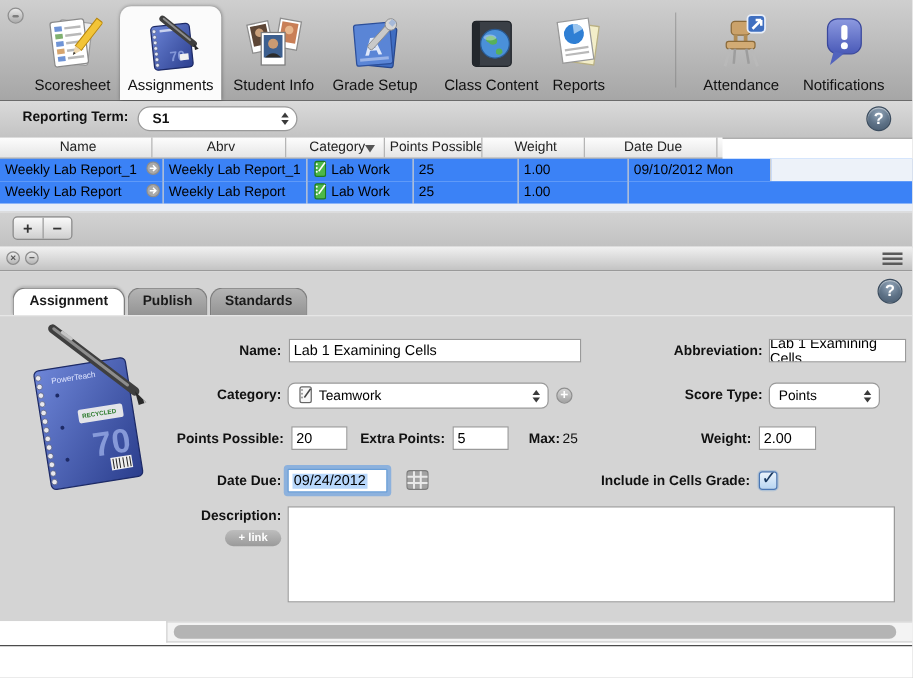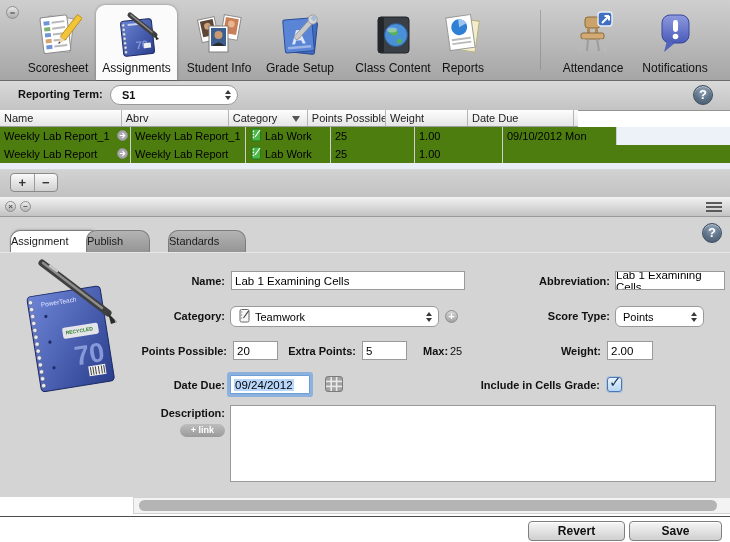--- a/index.html
+++ b/index.html
@@ -21,26 +21,26 @@
     background:linear-gradient(#dadada,#c3c3c3);border-bottom:1px solid #949494;padding-left:22px;}
   .ft-label{position:absolute;left:18px;top:7px;font-size:11px;font-weight:bold;color:#111;}
   .ft-dd{position:absolute;left:110px;top:4px;width:128px;height:20px;background:#fff;border:1px solid #9a9a9a;
     border-radius:10px;box-sizing:border-box;font-size:11px;font-weight:600;color:#111;line-height:18px;padding-left:11px;}
   .helpbtn{position:absolute;width:20px;height:20px;border-radius:50%;
     background:radial-gradient(circle at 50% 28%,#93a6b9 0%,#5d7186 55%,#46596d 100%);
     border:1px solid #3c4d5f;box-sizing:border-box;color:#fff;font-size:13px;font-weight:bold;
     text-align:center;line-height:18px;box-shadow:inset 0 1px 1px rgba(255,255,255,.55);}
   
   .thead{position:absolute;left:0;top:110px;width:578px;height:17px;display:flex;
-    background:linear-gradient(#fdfdfd,#e5e5e5);border-bottom:1px solid #9e9e9e;box-sizing:border-box;}
+    background:linear-gradient(#fdfdfd,#e5e5e5);border-bottom:1px solid #9e9e9e;box-sizing:border-box;text-align:center;}
   .th{box-sizing:border-box;border-right:1px solid #b5b5b5;font-size:11px;color:#222;
     padding:2px 0 0 4px;position:relative;white-space:nowrap;overflow:hidden;}
   .sort-arrow{position:absolute;right:7px;top:6px;width:0;height:0;
     border-left:4.5px solid transparent;border-right:4.5px solid transparent;border-top:6px solid #555;}
-  .trow{position:absolute;left:0;width:730px;height:18px;display:flex;background:#4d7c0f;font-size:11px;color:#000;}
+  .trow{position:absolute;left:0;width:730px;height:18px;display:flex;background:#3b82f6;font-size:11px;color:#000;}
   .td{box-sizing:border-box;border-right:1px solid #cfcfcf;padding:2px 0 0 4px;white-space:nowrap;overflow:hidden;
     display:flex;align-items:center;padding-top:0;}
   .td span{white-space:nowrap;}
   .go-icon{margin-left:auto;margin-right:2px;flex:none;}
   .cat-icon{margin-right:4px;flex:none;}
   .tstripe{position:absolute;left:0;top:163px;width:730px;height:6px;background:#e9eef6;border-bottom:1px solid #d7d7d7;}
   .filler{border-right:none !important;}
   
   .addbar{position:absolute;left:0;top:170px;width:730px;height:27px;
     background:linear-gradient(#d2d2d2,#c2c2c2);border-bottom:1px solid #7e7e7e;}
@@ -54,21 +54,21 @@
   .wc{position:absolute;top:4px;width:11px;height:11px;border-radius:50%;
     background:linear-gradient(#ededed,#b5b5b5);border:1px solid #8d8d8d;box-sizing:border-box;
     color:#555;font-size:8px;line-height:9px;text-align:center;font-weight:bold;}
   .ptitle{position:absolute;left:0;top:3px;width:730px;text-align:center;font-size:12px;font-weight:bold;color:#1a1a1a;}
   .hamb{position:absolute;right:8px;top:5px;width:16px;height:10px;}
   .hamb i{display:block;height:2px;background:#5a5a5a;margin-bottom:2px;}
   
   .panel{position:absolute;left:0;top:217px;width:730px;height:280px;background:#d4d4d4;}
   .tab{position:absolute;top:13px;height:22px;border-radius:10px 10px 0 0;box-sizing:border-box;
     border:1px solid #7d7d7d;border-bottom:none;background:linear-gradient(#b4b4b4,#949494);
-    font-size:11px;font-weight:400;color:#1a1a1a;text-align:left;line-height:21px;}
+    font-size:11px;font-weight:700;color:#1a1a1a;text-align:center;line-height:21px;}
   .tab.sel{background:#fff;box-shadow:0 -1px 2px rgba(0,0,0,.15);}
   .tabline{position:absolute;left:0;top:35px;width:730px;height:1px;background:#e6e6e6;}
   .lbl{position:absolute;font-size:11px;font-weight:bold;color:#111;text-align:right;white-space:nowrap;}
   .tin{position:absolute;height:19px;border:1px solid #9a9a9a;background:#fff;box-sizing:border-box;
     font-family:"Liberation Sans",sans-serif;font-size:11.5px;color:#000;padding:0 3px;}
   .fieldbox{position:absolute;height:19px;border:1px solid #9a9a9a;background:#fff;box-sizing:border-box;
     font-size:11.5px;color:#000;display:flex;align-items:center;overflow:hidden;}
   .fieldbox.rightview{justify-content:flex-end;}
   .dd{position:absolute;height:21px;background:#fff;border:1px solid #9a9a9a;border-radius:6px;box-sizing:border-box;
     font-size:11px;color:#000;display:flex;align-items:center;padding-left:7px;}
@@ -391,21 +391,21 @@
         <i></i>
       </div>
   </div>
 
   <div class="panel">
     <div class="helpbtn" style="left:702px;top:6px">
       <span>?</span>
     </div>
 
     <div class="tab sel" style="left:10px;width:90px">Assignment</div>
-    <div class="tab" style="left:86px;width:64px">Publish</div>
+    <div class="tab" style="left:102px;width:64px">Publish</div>
     <div class="tab" style="left:168px;width:78px">Standards</div>
     <div class="tabline"></div>
 
     <div style="position:absolute;left:10px;top:34px;width:116px;height:148px">
       <svg width="116" height="148" viewBox="0 0 116 148">
         <defs>
             <linearGradient id="nbg" x1="0" y1="0" x2="1" y2="1">
           <stop offset="0" stop-color="#6e86d8"></stop>
               <stop offset="1" stop-color="#2a3d8c"></stop>
             </linearGradient>
@@ -521,18 +521,14 @@
     </div>
     <textarea class="desc" style="left: 230px; top: 188px; width: 486px; height: 77px;"></textarea>
   </div>
 
   <div class="scrollstrip">
     <div class="scrolltrack">
       <div class="scrollthumb"></div>
     </div>
   </div>
   <div class="bottomline"></div>
-  <div class="footer">
-    <div class="btn" style="left:528px;width:97px">Revert</div>
-    <div class="btn" style="left:629px;width:93px">Save</div>
-  </div>
 
 </div>
 
 </body></html>

